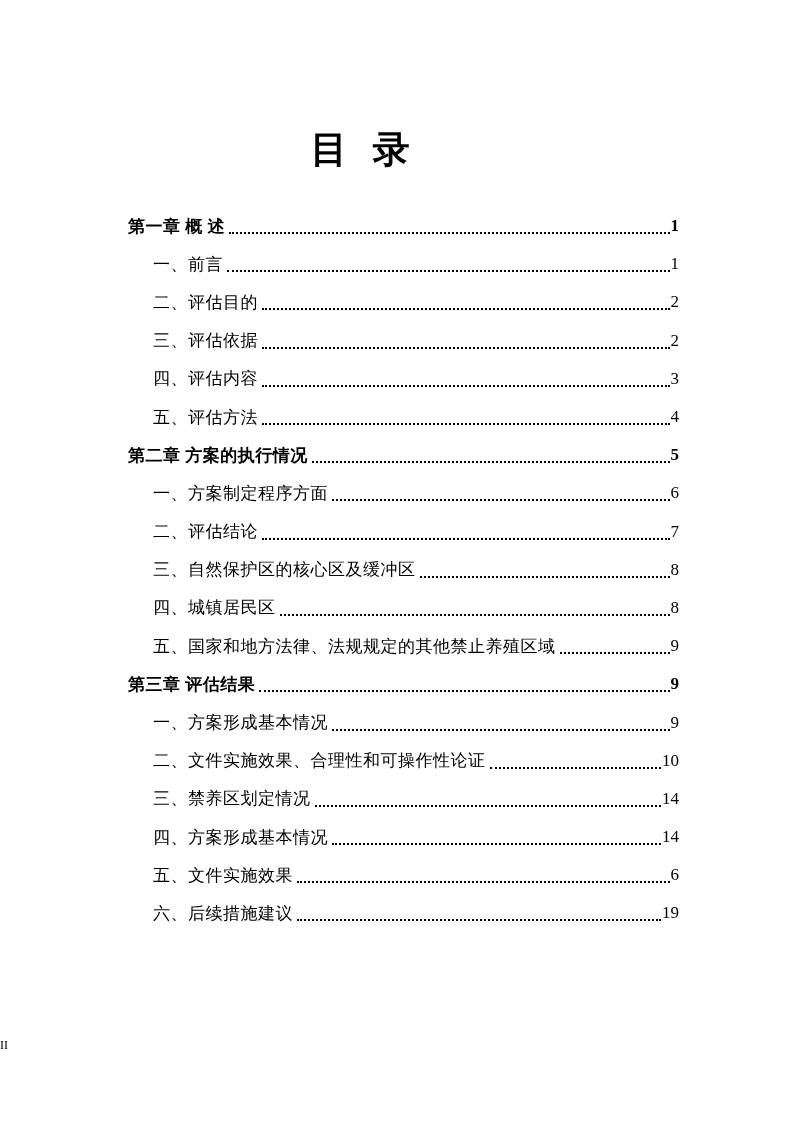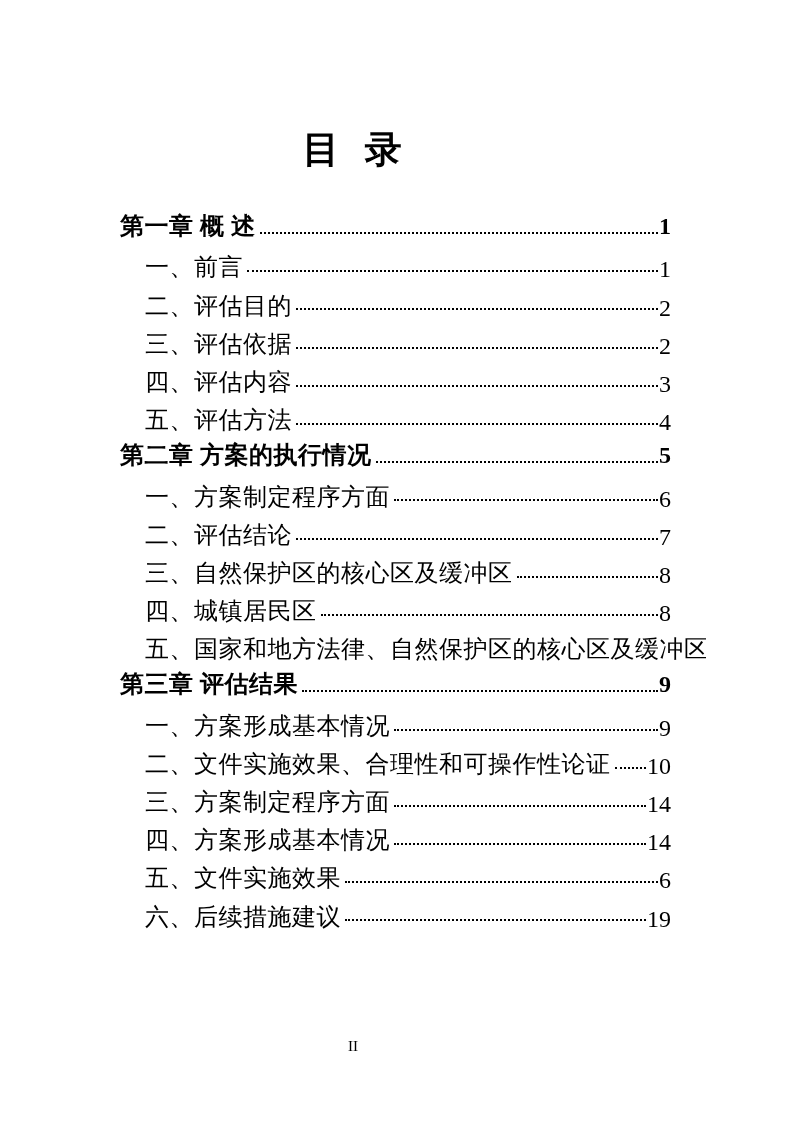--- a/index.html
+++ b/index.html
@@ -8,49 +8,49 @@
     background: #ffffff;
   }
   .page {
     position: relative;
     width: 706px;
     height: 1122px;
     background: #ffffff;
     color: #000000;
     font-family: "Liberation Serif", "DejaVu Serif", serif;
     overflow: hidden;
+    padding-left: 8px;
   }
   .doc-title {
     padding-top: 126px;
     height: 48px;
     line-height: 48px;
     text-align: center;
     font-size: 37px;
     font-weight: bold;
     word-spacing: 12px;
     letter-spacing: 2px;
   }
   .toc {
     margin-top: 33px;
     margin-left: 120px;
     width: 551px;
   }
   .toc-line {
     display: flex;
     align-items: center;
     height: 38.2px;
-    font-size: 24px;
+    font-size: 17px;
     cursor: pointer;
   }
   .toc-line.level-1 {
     font-weight: bold;
   }
   .toc-line.level-2 {
     padding-left: 25px;
-    align-items: flex-end;
   }
   .toc-label {
     white-space: nowrap;
     letter-spacing: 0.5px;
   }
   .toc-leader {
     flex: 1;
     height: 0;
     align-self: center;
     transform: translateY(7px);
@@ -63,22 +63,22 @@
     border-bottom-width: 2.5px;
   }
   .toc-page {
     white-space: nowrap;
   }
   .footer {
     position: absolute;
     left: 0;
     right: 0;
     top: 1038px;
-    text-align: center;
-    font-size: 15px;
+    text-align: left;
+    font-size: 12px;
   }
 </style>
 </head>
 <body>
 
 <div class="page">
 
   <div class="doc-title">目 录</div>
 
   <div class="toc">
@@ -131,41 +131,41 @@
     <span class="toc-label">三、自然保护区的核心区及缓冲区</span>
     <span class="toc-leader"></span>
     <span class="toc-page">8</span>
   </div>
       <div class="toc-line level-2">
     <span class="toc-label">四、城镇居民区</span>
     <span class="toc-leader"></span>
     <span class="toc-page">8</span>
   </div>
       <div class="toc-line level-2">
-    <span class="toc-label">五、国家和地方法律、自然保护区的核心区及缓冲区</span>
+    <span class="toc-label">五、国家和地方法律、法规规定的其他禁止养殖区域</span>
     <span class="toc-leader"></span>
     <span class="toc-page">9</span>
   </div>
       <div class="toc-line level-1">
     <span class="toc-label">第三章 评估结果</span>
     <span class="toc-leader"></span>
     <span class="toc-page">9</span>
   </div>
       <div class="toc-line level-2">
     <span class="toc-label">一、方案形成基本情况</span>
     <span class="toc-leader"></span>
     <span class="toc-page">9</span>
   </div>
       <div class="toc-line level-2">
     <span class="toc-label">二、文件实施效果、合理性和可操作性论证</span>
     <span class="toc-leader"></span>
     <span class="toc-page">10</span>
   </div>
       <div class="toc-line level-2">
-    <span class="toc-label">三、方案制定程序方面</span>
+    <span class="toc-label">三、禁养区划定情况</span>
     <span class="toc-leader"></span>
     <span class="toc-page">14</span>
   </div>
       <div class="toc-line level-2">
     <span class="toc-label">四、方案形成基本情况</span>
     <span class="toc-leader"></span>
     <span class="toc-page">14</span>
   </div>
       <div class="toc-line level-2">
     <span class="toc-label">五、文件实施效果</span>

